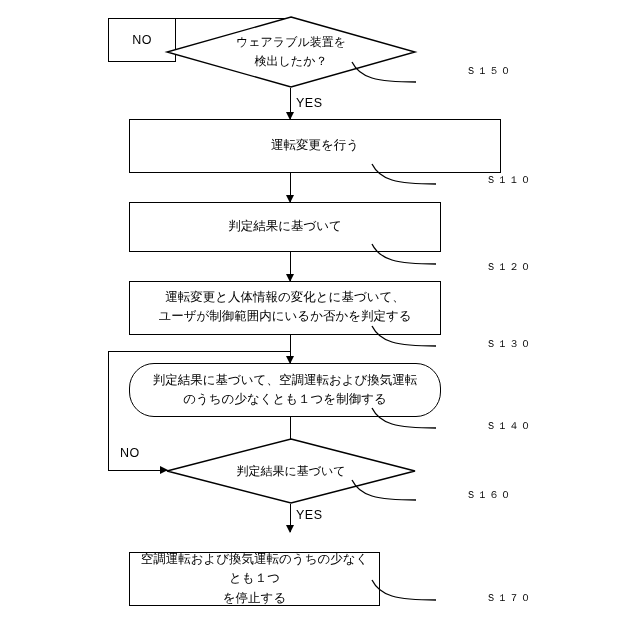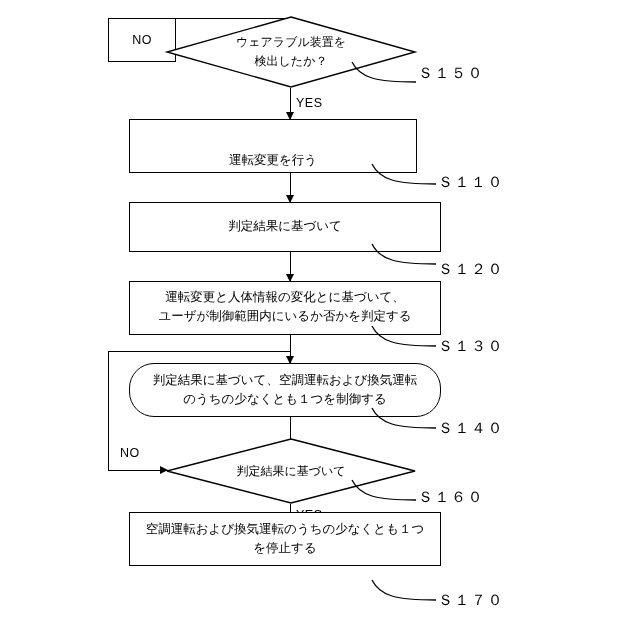--- a/index.html
+++ b/index.html
@@ -77,23 +77,24 @@
     border-bottom: 4.5px solid transparent;
     border-left: 8px solid #000;
   }
   .edge-label {
     position: absolute;
     font-size: 12.5px;
     letter-spacing: 0.5px;
   }
   .step-id {
     position: absolute;
-    font-size: 15px;
+    font-size: 10px;
     letter-spacing: 1.5px;
     white-space: nowrap;
+    margin-left: 48px;
   }
   .leader svg {
     position: absolute;
     left: 0;
     top: 0;
     overflow: visible;
   }
   .leader {
     position: absolute;
     width: 60px;
@@ -138,21 +139,21 @@
     <svg width="70" height="26" viewBox="0 0 70 26">
       <path d="M2,2 C10,18 26,22 66,22" fill="none" stroke="#000000" stroke-width="1.3"></path>
     </svg>
   </div>
   <div class="step-id" style="left:418px; top:64px;">Ｓ１５０</div>
 
   <div class="edge-label" style="left:296px; top:96px;">YES</div>
   <div class="line vline" style="left:290px; top:88px; height:31px;"></div>
   <div class="arrow" style="left:286px; top:112px;"></div>
 
-  <div class="box" style="left:129px; top:119px; width:288px; height:54px;align-items:flex-end;">
+  <div class="box" style="left:129px; top:119px; width:372px; height:54px;">
     <span>運転変更を行う</span>
   </div>
   <div class="leader" style="left:370px; top:162px; width:70px; height:26px;">
     <svg width="70" height="26" viewBox="0 0 70 26">
       <path d="M2,2 C10,18 26,22 66,22" fill="none" stroke="#000000" stroke-width="1.3"></path>
     </svg>
   </div>
   <div class="step-id" style="left:438px; top:173px;">Ｓ１１０</div>
 
   <div class="line vline" style="left:290px; top:173px; height:29px;"></div>
@@ -221,21 +222,21 @@
     <svg width="70" height="26" viewBox="0 0 70 26">
       <path d="M2,2 C10,18 26,22 66,22" fill="none" stroke="#000000" stroke-width="1.3"></path>
     </svg>
   </div>
   <div class="step-id" style="left:418px; top:488px;text-align:center;">Ｓ１６０</div>
 
   <div class="edge-label" style="left:296px; top:508px;">YES</div>
   <div class="line vline" style="left:290px; top:504px; height:28px;"></div>
   <div class="arrow" style="left:286px; top:525px;"></div>
 
-  <div class="box" style="left:129px; top:512px; width:312px; height:54px;">
+  <div class="box" style="left:129px; top:552px; width:251px; height:54px;">
     <div style="display:flex; flex-direction:column; align-items:center;">
       <span>空調運転および換気運転のうちの少なくとも１つ</span>
       <span>を停止する</span>
     </div>
   </div>
   <div class="leader" style="left:370px; top:578px; width:70px; height:26px;">
     <svg width="70" height="26" viewBox="0 0 70 26">
       <path d="M2,2 C10,18 26,22 66,22" fill="none" stroke="#000000" stroke-width="1.3"></path>
     </svg>
   </div>

